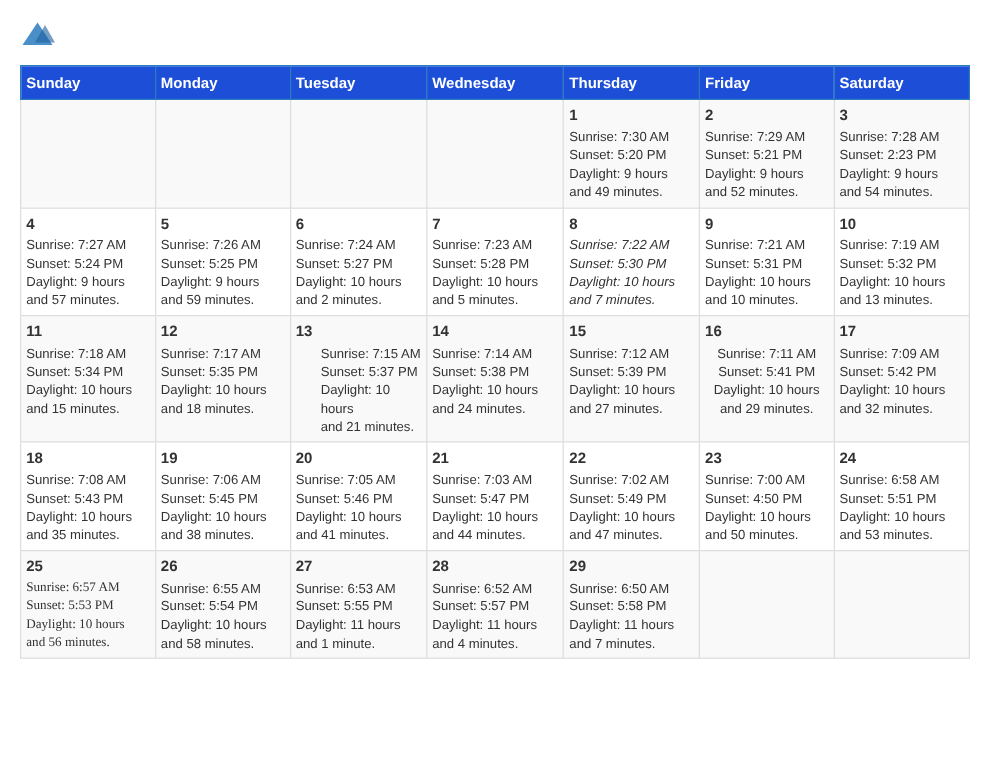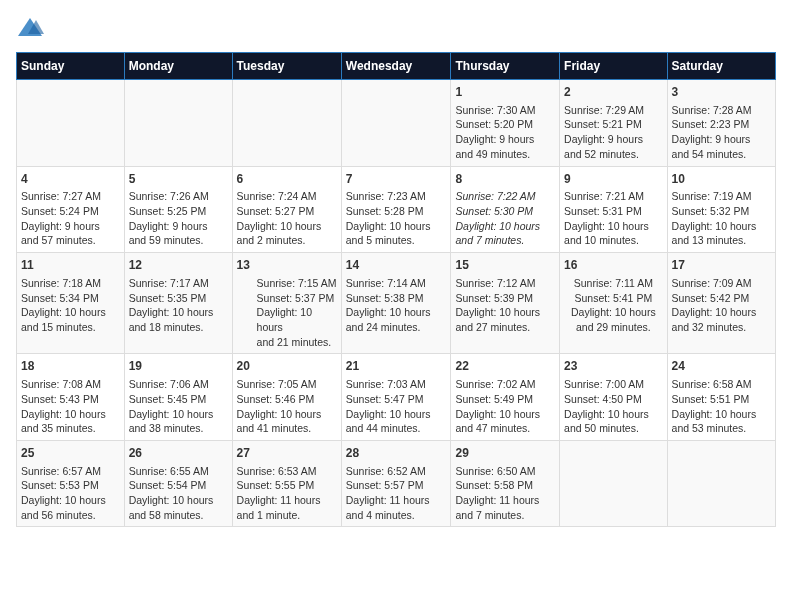--- a/index.html
+++ b/index.html
@@ -46,21 +46,21 @@
     .location {
       font-size: 16px;
       color: #555;
     }
     .calendar {
       width: 100%;
       border-collapse: collapse;
       font-size: 11px;
     }
     .calendar thead tr {
-      background-color: #0f172a;
+      background-color: #1d4ed8;
       color: #fff;
     }
     .calendar thead th {
       padding: 6px 4px;
       text-align: left;
       font-weight: bold;
       font-size: 12px;
       border: 1px solid #2b7bbf;
     }
     .calendar tbody tr {
@@ -303,21 +303,21 @@
           <span class="day-number">24</span>
           <div class="day-info" style="white-space: pre-line;">Sunrise: 6:58 AM
 Sunset: 5:51 PM
 Daylight: 10 hours
 and 53 minutes.</div>
         </td>
       </tr>
       <tr>
         <td>
           <span class="day-number">25</span>
-          <div class="day-info" style="white-space: pre-line;">Sunrise: 6:57 AM
+          <div class="day-info" style="white-space: pre-line; font-family: Liberation Serif, serif;">Sunrise: 6:57 AM
 Sunset: 5:53 PM
 Daylight: 10 hours
 and 56 minutes.</div>
         </td>
         <td>
           <span class="day-number">26</span>
           <div class="day-info" style="white-space: pre-line;">Sunrise: 6:55 AM
 Sunset: 5:54 PM
 Daylight: 10 hours
 and 58 minutes.</div>

